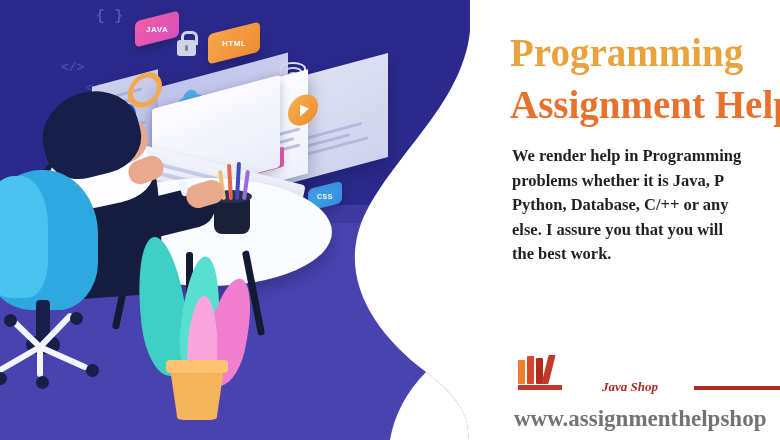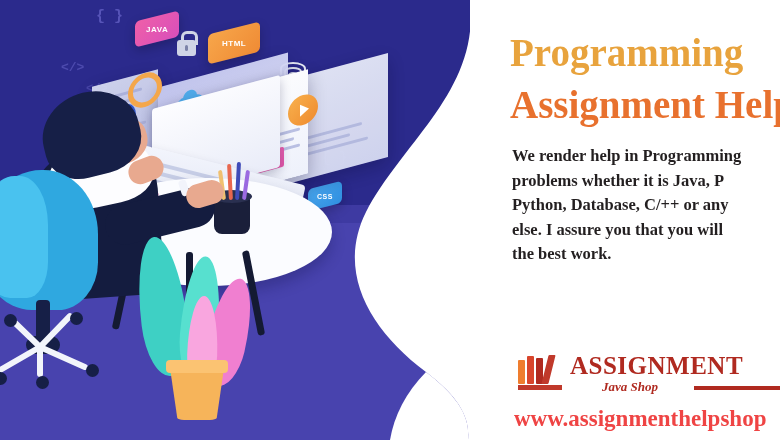--- a/index.html
+++ b/index.html
@@ -346,21 +346,21 @@
     font-family:"Liberation Serif", serif;font-weight:700;
     font-style:italic;font-size:13px;color:#b02a20;white-space:nowrap;
   }
   .logo-rule{
     position:absolute;left:176px;top:34px;width:140px;height:4px;
     background:#b02a20;
   }
   .url{
     position:absolute;left:44px;top:406px;
     font-family:"Liberation Serif", serif;font-weight:700;
-    font-size:23px;color:#ef4444;white-space:nowrap;text-align:right;
+    font-size:23px;color:#737373;white-space:nowrap;text-align:right;
   }
 </style>
 </head>
 <body>
 
 <div id="banner">
 
   <div id="illus-panel">
 
     <div class="floor"></div>
@@ -512,20 +512,19 @@
     </div>
 
     <div class="logo">
       <div class="logo-mark">
         <i style="left:0;height:24px;background:#ef7d2e;"></i>
         <i style="left:9px;height:28px;background:#d8452c;"></i>
         <i style="left:18px;height:26px;background:#b02a20;"></i>
         <i style="left:27px;height:29px;background:#c0392b;transform:skewX(-14deg);"></i>
         <div class="lm-under"></div>
       </div>
-      <div class="logo-main">ASSIGNMENT</div>
       <div class="logo-sub">Java Shop</div>
       <div class="logo-rule"></div>
     </div>
 
     <div class="url">www.assignmenthelpshop</div>
   </div>
 </div>
 
 </body></html>

